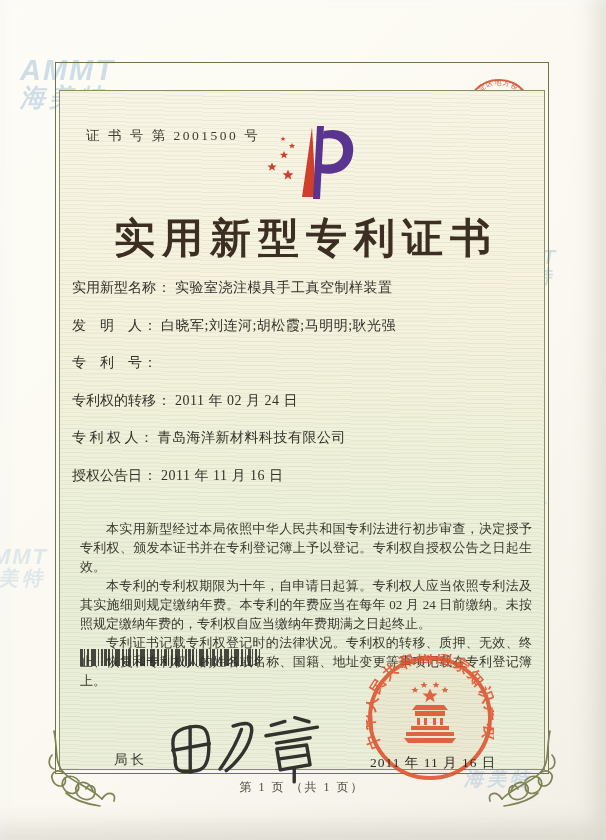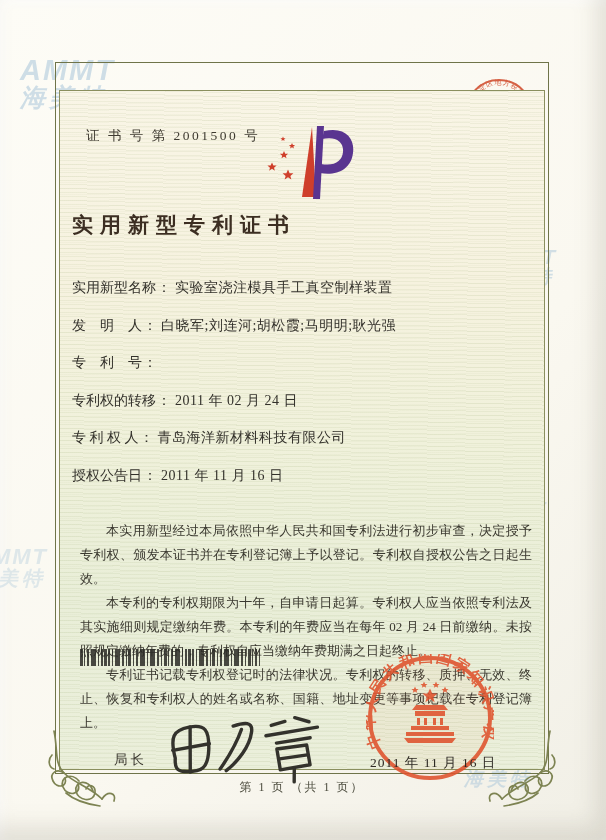--- a/index.html
+++ b/index.html
@@ -9,28 +9,28 @@
         box-shadow:inset -10px -14px 22px rgba(120,115,100,0.18), inset 4px 4px 10px rgba(255,255,255,0.6);}
   
   .panel{position:absolute;left:55px;top:62px;width:492px;height:710px;border:1.5px solid #6f7449;}
   .panel-inner{position:absolute;left:3px;top:3px;right:3px;bottom:3px;border:1px solid #8a8f5e;
       background:
         repeating-linear-gradient(1.5deg, rgba(138,158,96,0.10) 0 1px, rgba(255,255,255,0) 1px 4px),
         repeating-linear-gradient(-1deg, rgba(160,175,120,0.06) 0 1px, rgba(255,255,255,0) 1px 6px),
         linear-gradient(180deg,#f9f5e6 0%,#f6f2df 28%,#f0f1db 52%,#e9eed8 75%,#ebefdb 100%); margin-top: 24px;}
   .cert-no{position:absolute;left:26px;top:36px;font-size:13.5px;letter-spacing:2.5px;color:#3e3a30;}
   .logo{position:absolute;left:198px;top:32px;width:96px;height:82px;}
-  .title{position:absolute;left:12px;top:120px;width:100%;font-size:21px;font-weight:bold;
+  .title{position:absolute;left:4px;top:120px;width:100%;text-align:center;font-size:41px;font-weight:bold;
          letter-spacing:7px;color:#3c2e22;}
   .fields{position:absolute;left:12px;top:188px;width:440px;}
   .field{display:flex;margin-bottom:19.5px;font-size:14px;color:#33312b;white-space:nowrap;}
   .field .lab{flex:0 0 auto;}
   .field .colon{margin:0 4px 0 1px;}
   .field .val{letter-spacing:0.5px;}
-  .paras{position:absolute;left:20px;top:428px;width:452px;font-size:13px;line-height:24px;
+  .paras{position:absolute;left:20px;top:428px;width:452px;font-size:13px;line-height:19px;
          color:#3a382f;text-align:justify;}
   .paras p{margin:0;text-indent:2em;}
   .barcode{position:absolute;left:20px;top:558px;width:180px;height:17px;
       background:
         repeating-linear-gradient(90deg,#2b2b26 0 1.5px,transparent 1.5px 3.5px),
         repeating-linear-gradient(90deg,#2b2b26 0 1px,transparent 1px 7px),
         repeating-linear-gradient(90deg,#2b2b26 0 2.5px,transparent 2.5px 12px);
       opacity:0.85;}
   .sig-row{position:absolute;left:54px;top:622px;display:flex;align-items:center;}
   .sig-role{font-size:13.5px;letter-spacing:3px;color:#3a372f;margin-top:16px;}

